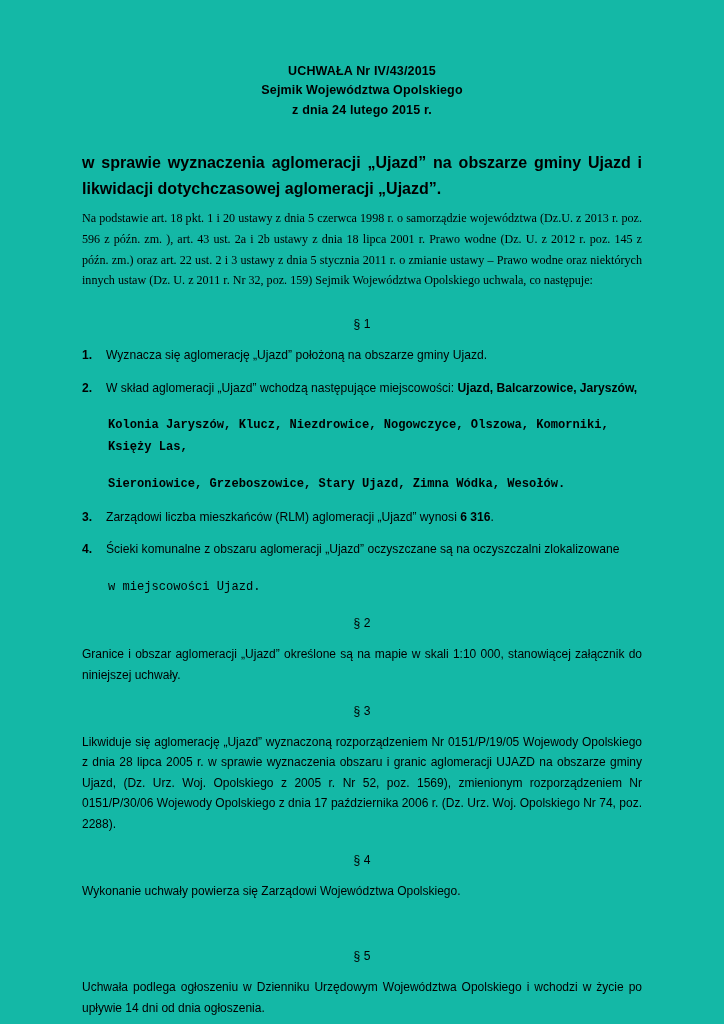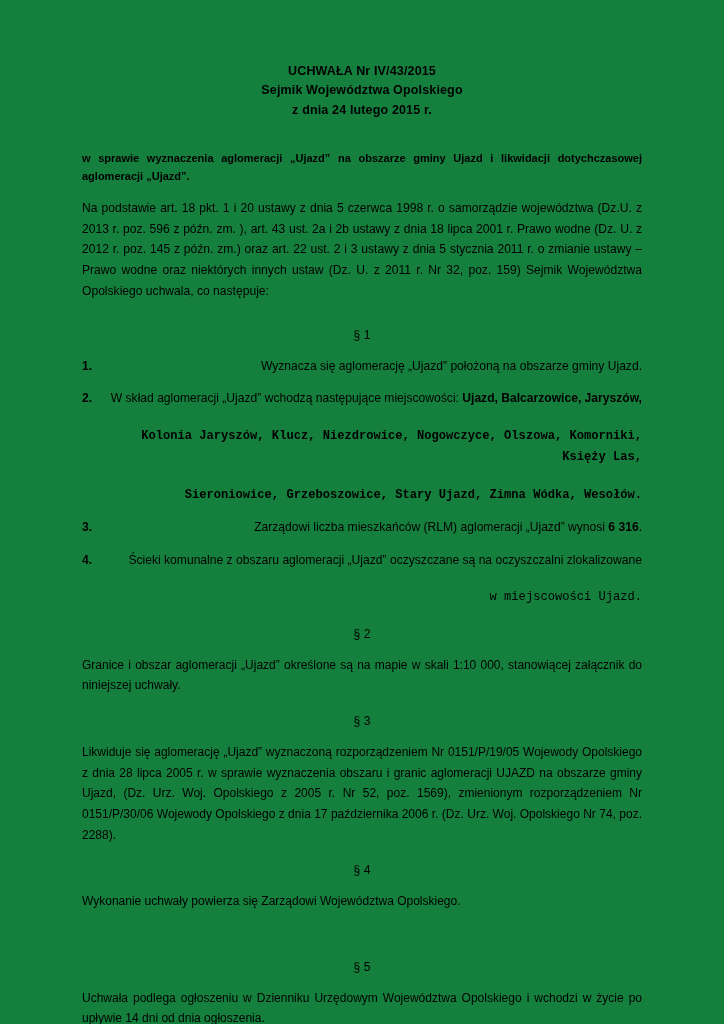--- a/index.html
+++ b/index.html
@@ -11,44 +11,45 @@
     width: 724px;
     height: 1024px;
     font-family: "Liberation Sans", sans-serif;
     color: #000000;
   }
   .page {
     box-sizing: border-box;
     width: 724px;
     height: 1024px;
     padding: 62px 82px 0 82px;
-    background: #15803d;
+    background: #14b8a6;
   }
   .title-block {
     text-align: center;
     font-weight: bold;
     font-size: 12.5px;
     line-height: 1.55;
     margin-bottom: 30px;
   }
   .title-block div {
     letter-spacing: 0.15px;
   }
   .subject {
     font-weight: bold;
-    font-size: 11px;
+    font-size: 16px;
     line-height: 1.62;
     text-align: justify;
-    margin-bottom: 12px;
+    margin-bottom: 6px;
   }
   .preamble {
     font-size: 12.1px;
     line-height: 1.72;
     text-align: justify;
     margin-bottom: 26px;
+    font-family: Liberation Serif, serif;
   }
   .section-mark {
     text-align: center;
     font-size: 12.1px;
     margin: 18px 0 14px 0;
   }
   .para {
     font-size: 12px;
     line-height: 1.72;
     text-align: justify;
@@ -69,21 +70,20 @@
   }
   .numlist li .num {
     position: absolute;
     left: 0;
     top: 0;
     font-weight: bold;
   }
   .numlist li .cont {
     display: block;
     padding-left: 2px;
-    text-align: right;
   }
   b, .b { font-weight: bold; }
   .indent-line {
     display: block;
     padding-left: 2px;
     margin-top: 16px;
     font-family: Liberation Mono, monospace;
   }
 </style>
 </head>

